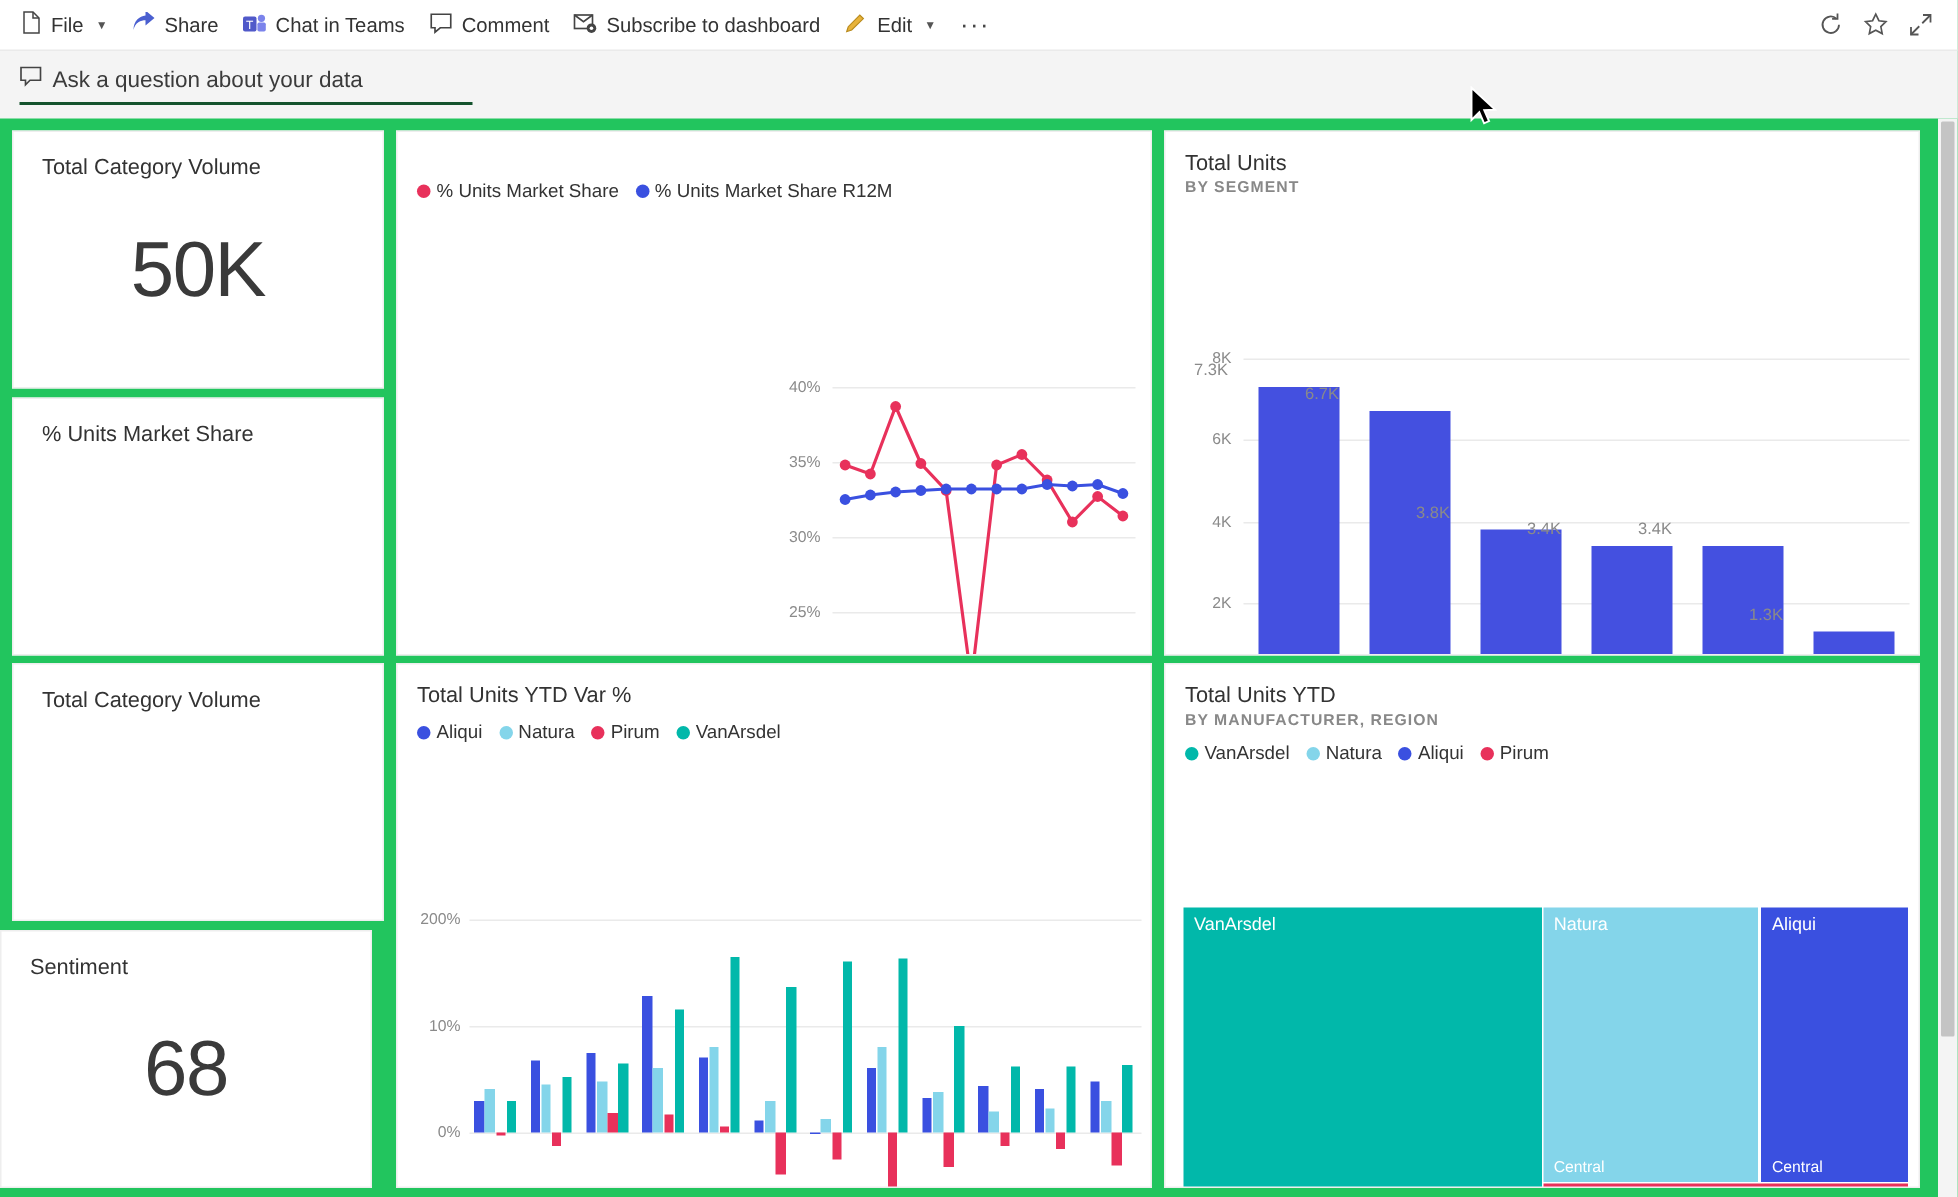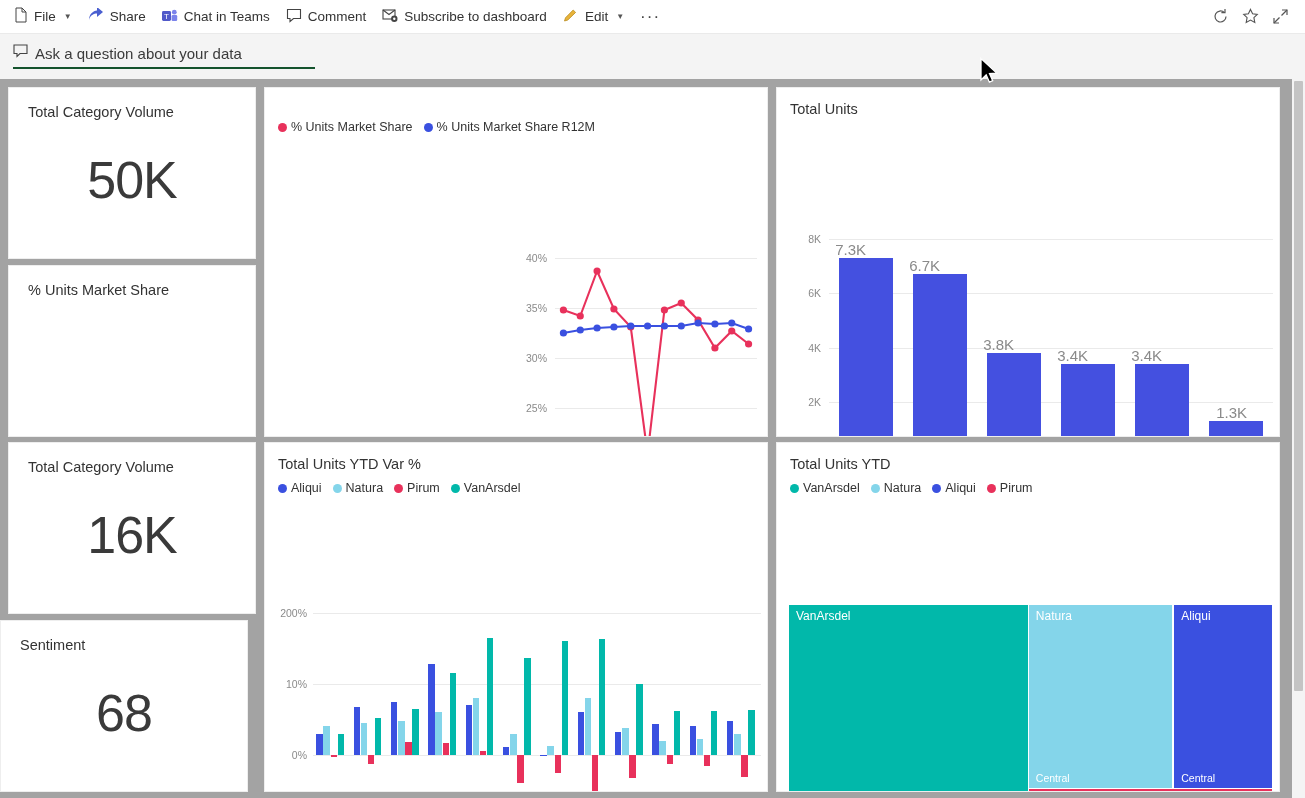--- a/index.html
+++ b/index.html
@@ -43,21 +43,21 @@
     border-bottom: 2px solid #14532d;
     padding-bottom: 5px; width: 302px;
     cursor: text;
   }
   .qna .ph { font-size: 15px; color: #3b3b3b; }
 
   
   .canvas {
     position: relative;
     width: 1305px; height: 719px;
-    background: #a3a3a3;
+    background: #22c55e;
     padding: 8px 8px 0 8px;
   }
   .tile {
     position: absolute;
     background: #ffffff;
     border: 1px solid #eeeeee;
     overflow: hidden;
   }
   .tile-title { font-size: 14.5px; color: #333; font-weight: 400; }
   .tile-sub {
@@ -81,22 +81,22 @@
   
   .plot { position: absolute; }
   .ylab {
     position: absolute; font-size: 10.5px; color: #8a8a8a;
     text-align: right; transform: translateY(-50%);
   }
   .gridline { position: absolute; height: 1px; background: #eaeaea; }
 
   .bar { position: absolute; bottom: 0; background: #4450e0; }
   .bar-lbl {
-    position: absolute; font-size: 15px; color: #8a8a8a;
-    text-align: right; transform: translateX(-50%);
+    position: absolute; font-size: 11px; color: #8a8a8a;
+    text-align: left; transform: translateX(-50%);
   }
 
   
   .tm-cell { position: absolute; overflow: hidden; }
   .tm-name {
     position: absolute; left: 7px; top: 4px;
     font-size: 12px; color: #ffffff;
   }
   .tm-region {
     position: absolute; left: 7px; bottom: 4px;
@@ -226,21 +226,20 @@
     <div class="tile-title">Total Category Volume</div>
     <div class="val" style="margin-right:19px;">50K</div>
   </div>
 
   <div class="tile kpi" style="left:8px; top:186px; width:248px; height:172px;">
     <div class="tile-title">% Units Market Share</div>
   </div>
 
   <div class="tile kpi" style="left:8px; top:363px; width:248px; height:172px;">
     <div class="tile-title">Total Category Volume</div>
-    <div class="val" style="margin-right:19px;">16K</div>
   </div>
 
   <div class="tile kpi" style="left:0; top:541px; width:248px; height:172px;">
     <div class="tile-title">Sentiment</div>
     <div class="val" style="margin-right:19px;">68</div>
   </div>
 
   <div class="tile" style="left:264px; top:8px; width:504px; height:350px;">
     <div style="padding:13px 0 0 13px;">
       <div class="legend" style="margin-top:19px;">
@@ -290,20 +289,21 @@
           <circle cx="449.91666666666663" cy="236" r="3.6" fill="#3a50e0"></circle>
           <circle cx="466.75" cy="235" r="3.6" fill="#3a50e0"></circle>
           <circle cx="483.5833333333333" cy="241.00000000000003" r="3.6" fill="#3a50e0"></circle>
         </svg>
       </div>
   </div>
 
   <div class="tile" style="left:776px; top:8px; width:504px; height:350px;">
     <div style="padding:13px 0 0 13px;">
       <div class="tile-title">Total Units</div>
+      <div class="tile-sub">BY SEGMENT</div>
     </div>
     <div class="plot" id="bar-plot" style="left:0; top:0; width:504px; height:350px;">
         <div class="gridline" style="left:52px; top:313.75px; width:444px;"></div>
         <div class="ylab" style="left:14px; top:313.75px; width:30px;">2K</div>
         <div class="gridline" style="left:52px; top:259.5px; width:444px;"></div>
         <div class="ylab" style="left:14px; top:259.5px; width:30px;">4K</div>
         <div class="gridline" style="left:52px; top:205.25px; width:444px;"></div>
         <div class="ylab" style="left:14px; top:205.25px; width:30px;">6K</div>
         <div class="gridline" style="left:52px; top:151px; width:444px;"></div>
         <div class="ylab" style="left:14px; top:151px; width:30px;">8K</div>
@@ -311,21 +311,21 @@
         <div class="bar-lbl" style="left:89px; top:152.9875px; width:70px; margin-left:-35px;">7.3K</div>
         <div class="bar" style="left:136.36px; top:186.2625px; width:53.28px; height:181.7375px; bottom:auto; background:#4450e0;"></div>
         <div class="bar-lbl" style="left:163px; top:169.2625px; width:70px; margin-left:-35px;">6.7K</div>
         <div class="bar" style="left:210.36px; top:264.925px; width:53.28px; height:103.07499999999999px; bottom:auto; background:#4450e0;"></div>
         <div class="bar-lbl" style="left:237px; top:247.925px; width:70px; margin-left:-35px;">3.8K</div>
         <div class="bar" style="left:284.36px; top:275.775px; width:53.28px; height:92.225px; bottom:auto; background:#4450e0;"></div>
         <div class="bar-lbl" style="left:311px; top:258.775px; width:70px; margin-left:-35px;">3.4K</div>
         <div class="bar" style="left:358.36px; top:275.775px; width:53.28px; height:92.225px; bottom:auto; background:#4450e0;"></div>
         <div class="bar-lbl" style="left:385px; top:258.775px; width:70px; margin-left:-35px;">3.4K</div>
         <div class="bar" style="left:432.36px; top:332.7375px; width:53.28px; height:35.2625px; bottom:auto; background:#4450e0;"></div>
-        <div class="bar-lbl" style="left:470px; top:315.7375px; width:70px; margin-left:-35px;">1.3K</div>
+        <div class="bar-lbl" style="left:459px; top:315.7375px; width:70px; margin-left:-35px;">1.3K</div>
       </div>
   </div>
 
   <div class="tile" style="left:264px; top:363px; width:504px; height:350px;">
     <div style="padding:13px 0 0 13px;">
       <div class="tile-title">Total Units YTD Var %</div>
       <div class="legend" style="margin-top:9px;">
         <div class="lg">
           <span class="dot" style="background:#3a50e0"></span>
           <span>Aliqui</span>
@@ -398,20 +398,21 @@
         <div class="bar" style="left:462.0266666666667px; top:277.92px; width:6.3933333333333335px; height:34.079999999999984px; bottom:auto; background:#3a50e0;"></div>
         <div class="bar" style="left:469.12px; top:291.40999999999997px; width:6.3933333333333335px; height:20.590000000000032px; bottom:auto; background:#84d5ea;"></div>
         <div class="bar" style="left:476.21333333333337px; top:312px; width:6.3933333333333335px; height:22.00999999999999px; bottom:auto; background:#e8315b;"></div>
         <div class="bar" style="left:483.30666666666673px; top:266.56px; width:6.3933333333333335px; height:45.44px; bottom:auto; background:#01b8aa;"></div>
       </div>
   </div>
 
   <div class="tile" style="left:776px; top:363px; width:504px; height:350px;">
     <div style="padding:13px 0 0 13px;">
       <div class="tile-title">Total Units YTD</div>
+      <div class="tile-sub">BY MANUFACTURER, REGION</div>
       <div class="legend" style="margin-top:9px;">
         <div class="lg">
           <span class="dot" style="background:#01b8aa"></span>
           <span>VanArsdel</span>
         </div>
         <div class="lg">
           <span class="dot" style="background:#84d5ea"></span>
           <span>Natura</span>
         </div>
         <div class="lg">

